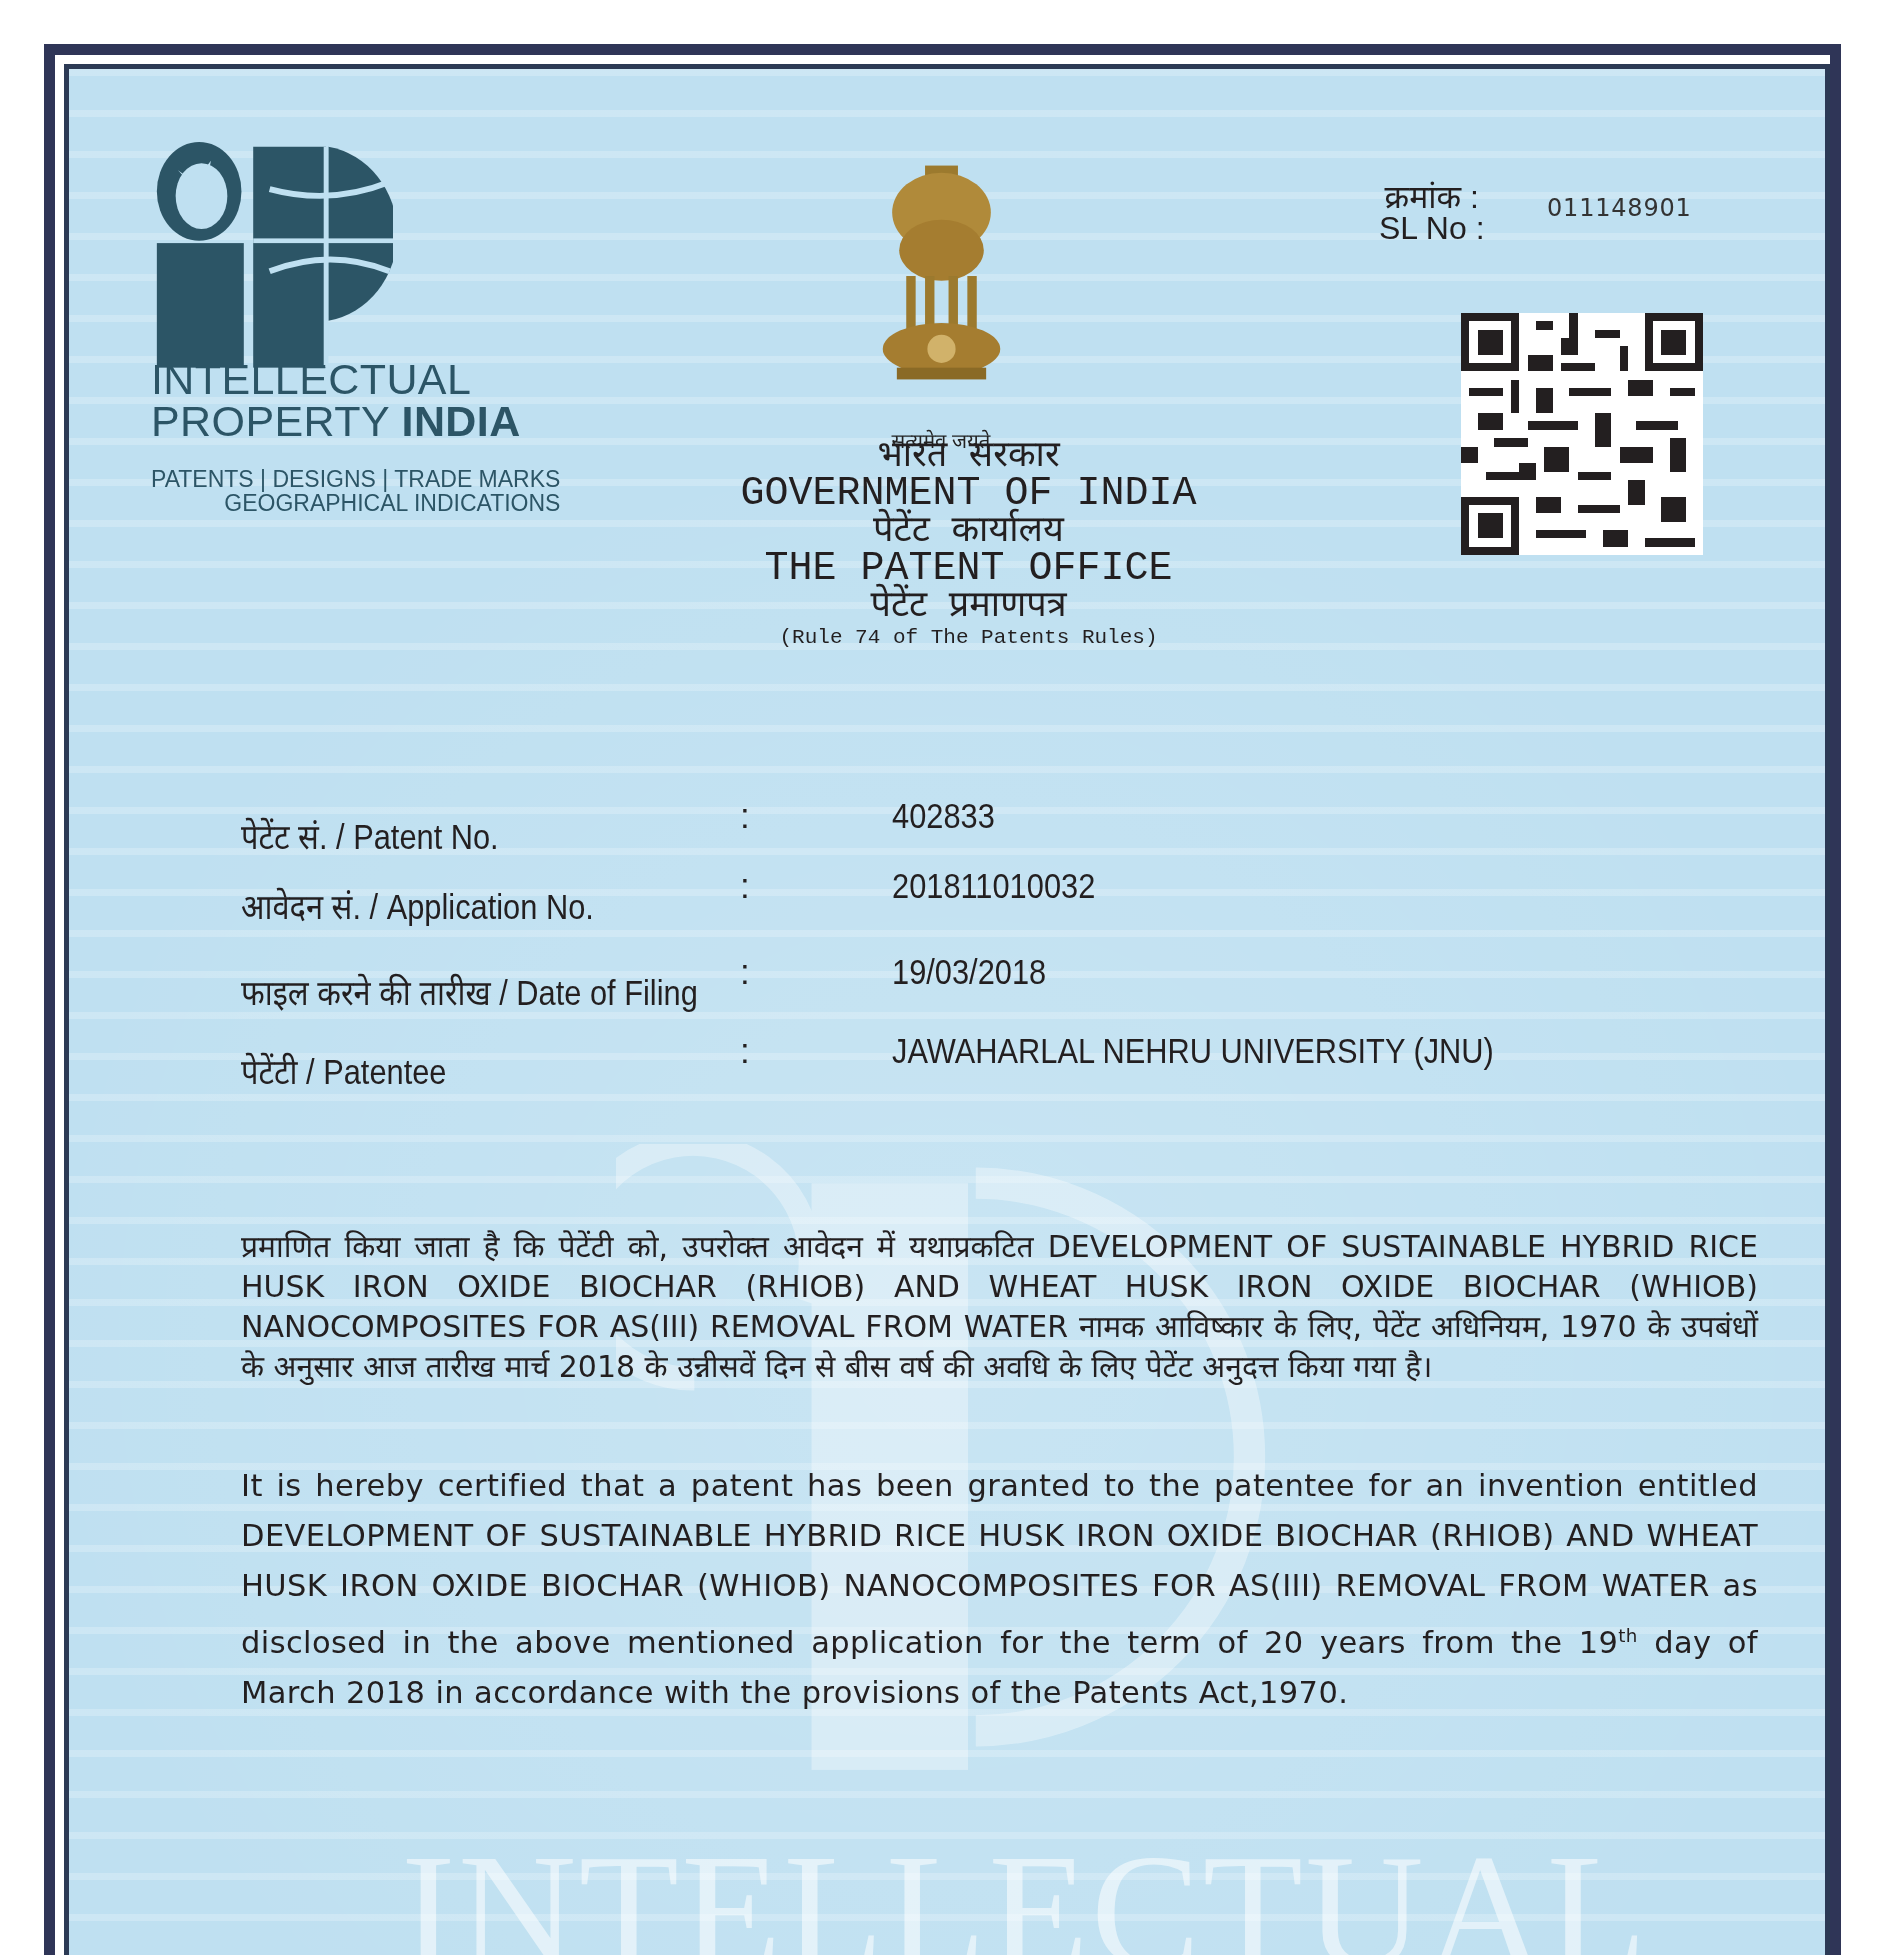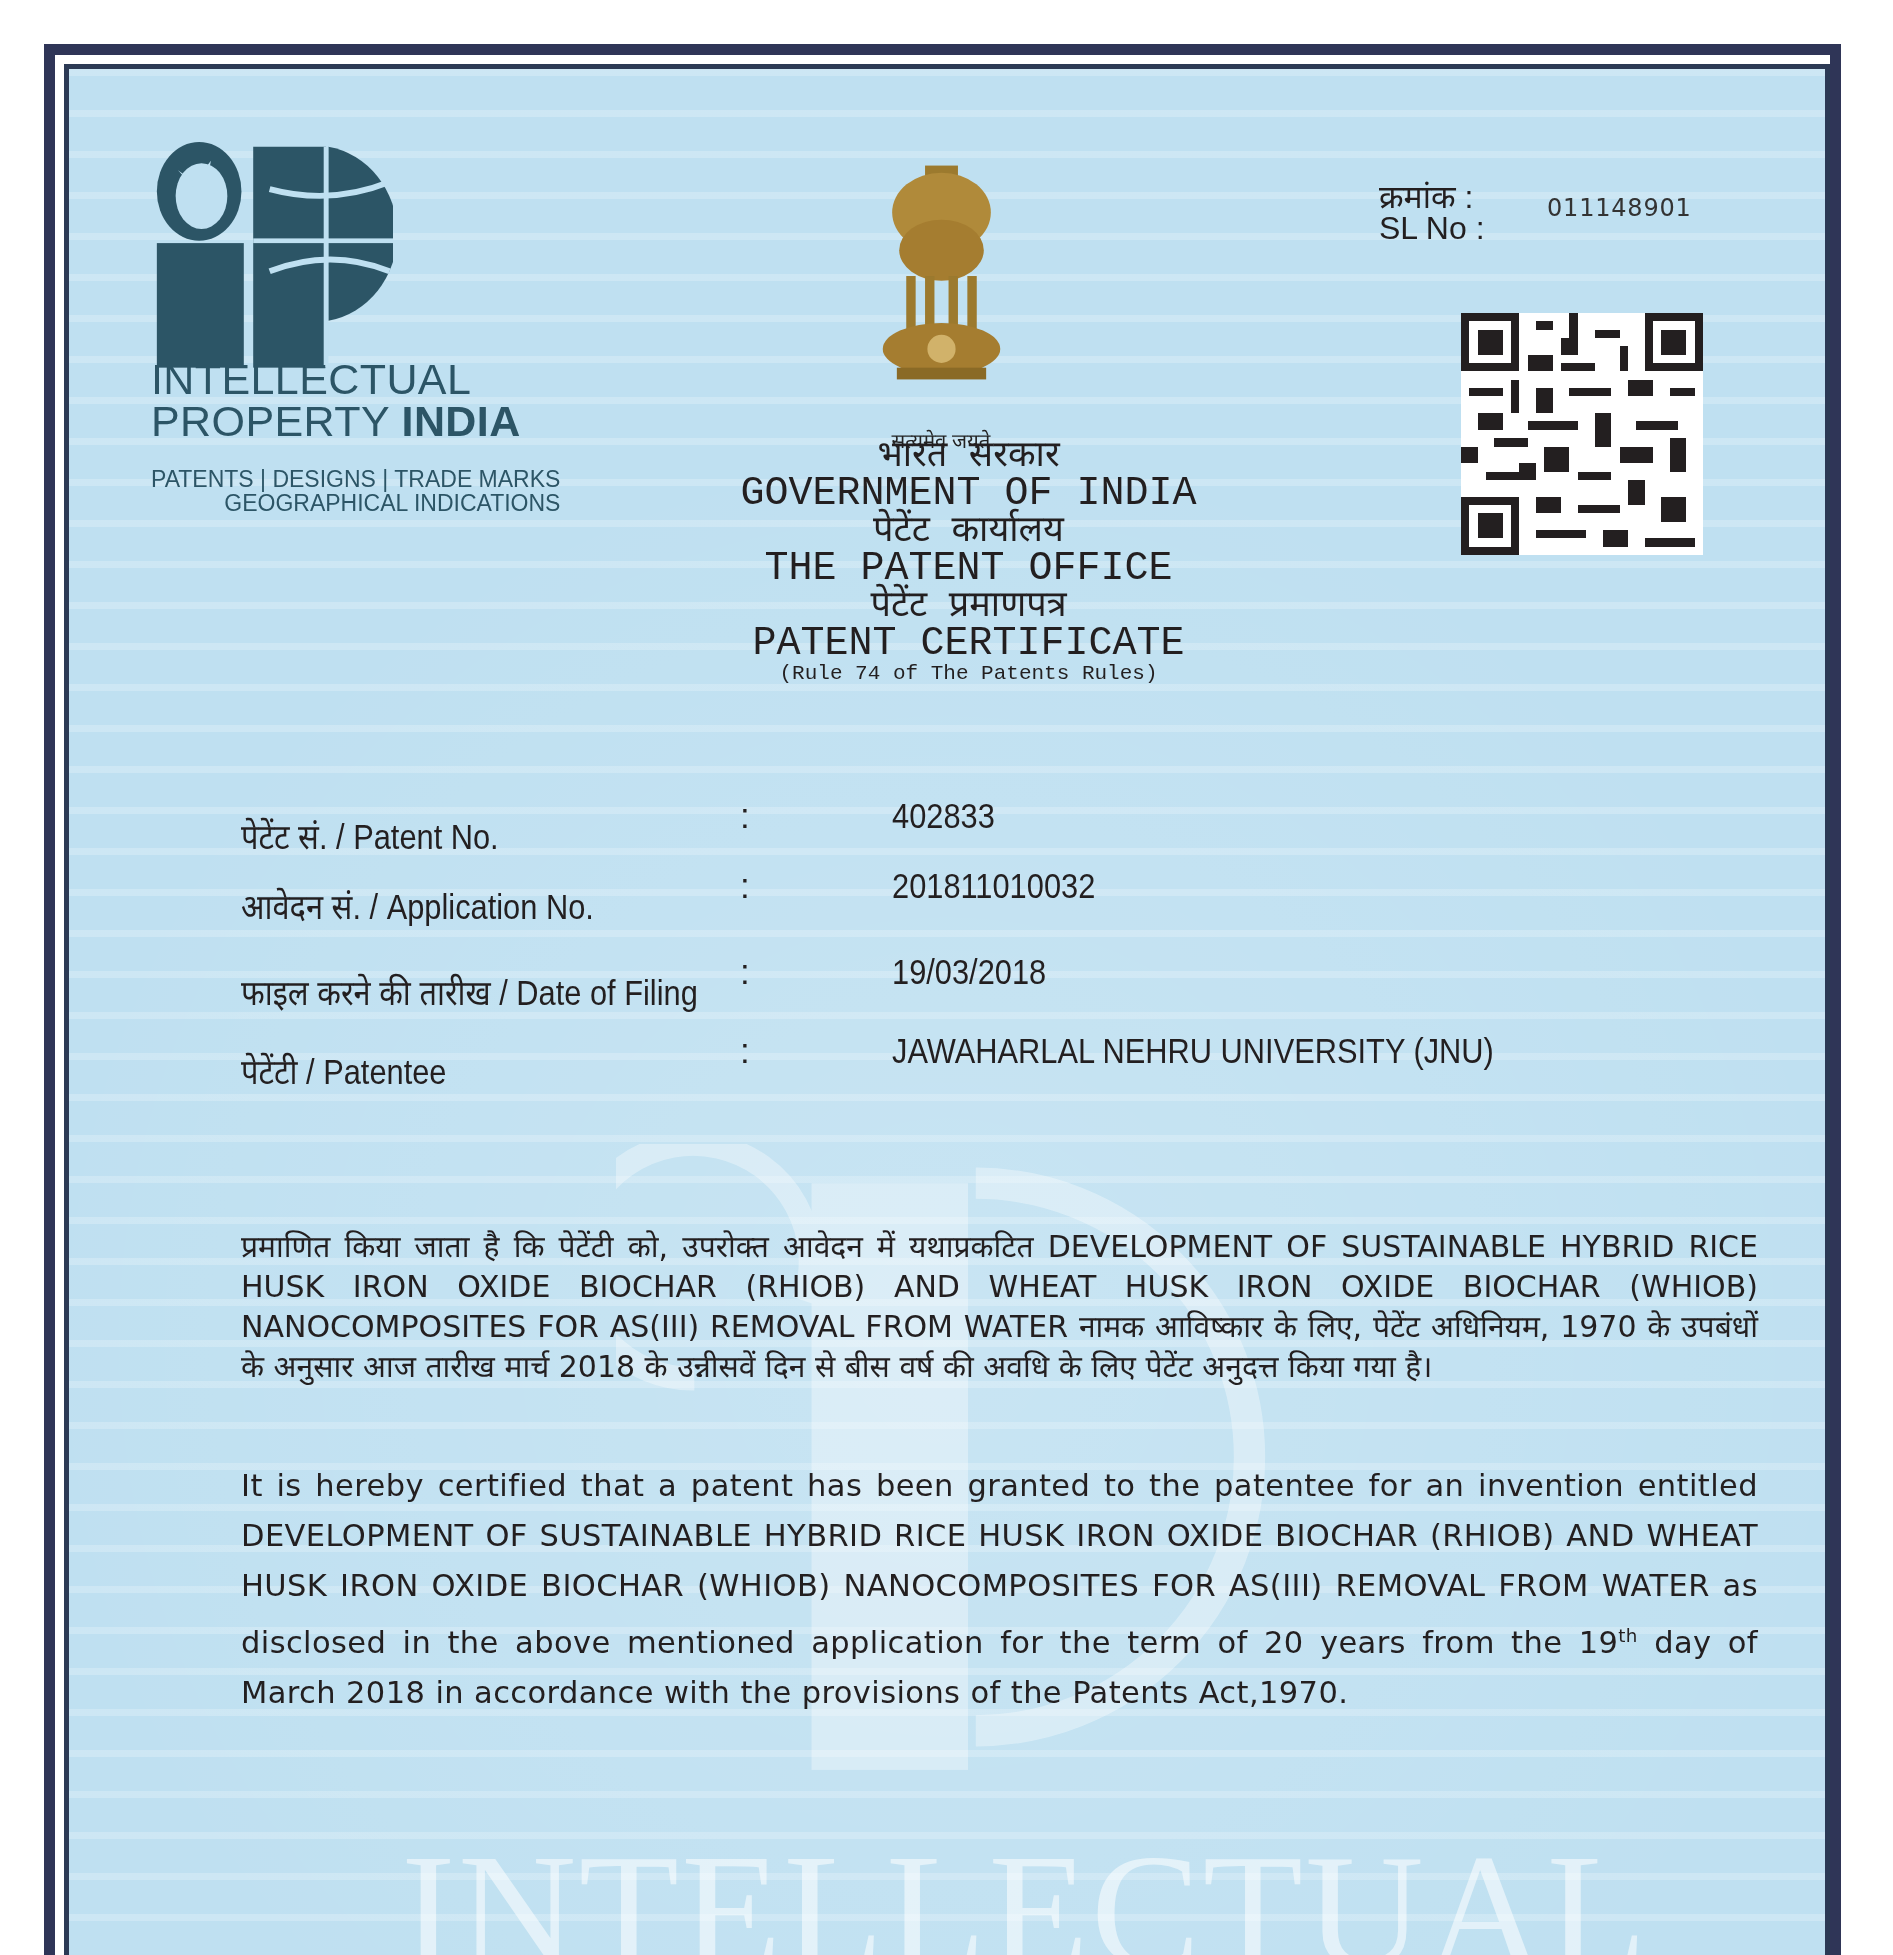--- a/index.html
+++ b/index.html
@@ -30,21 +30,21 @@
               line-height:42px; letter-spacing:0.4px; }
   .ip-title b { font-weight:bold; }
   .ip-sub { position:absolute; left:82px; top:398px; color:#2c5566; font-size:23px; line-height:24px;text-align:right; }
 
   
   .emblem { position:absolute; left:802px; top:90px; width:141px; height:227px; }
   .motto { position:absolute; left:790px; top:325px; width:164px; text-align:center;
            font-size:20.3px; color:#222;margin-top:32px; }
 
   
-  .sl { position:absolute; left:1310px; top:113px; font-size:32px; line-height:30.5px; text-align:left; }
+  .sl { position:absolute; left:1310px; top:113px; font-size:32px; line-height:30.5px; text-align:center; }
   .sl-val { position:absolute; left:1455px; top:125px; font-family:"DejaVu Sans", sans-serif;
             font-size:24px; color:#333; letter-spacing:0.8px;margin-left:23px; }
   .qr { position:absolute; left:1392px; top:244px; width:242px; height:242px; background:#fff; }
 
   
   .heads { position:absolute; left:626px; top:368px; width:547px; text-align:center;
            font-family:Liberation Mono, monospace; }
   .h-hi { font-size:36px; line-height:39px; color:#231f20; }
   .h-en { font-size:40px; line-height:36px; color:#231f20; }
   .h-rule { font-size:21px; line-height:23.5px; color:#231f20; }
@@ -165,21 +165,20 @@
         <rect x="7" y="18" width="2" height="2"></rect>
     </g>
   </svg>
 
   <div class="heads">
     <div class="h-hi">भारत सरकार</div>
     <div class="h-en">GOVERNMENT OF INDIA</div>
     <div class="h-hi">पेटेंट कार्यालय</div>
     <div class="h-en">THE PATENT OFFICE</div>
     <div class="h-hi">पेटेंट प्रमाणपत्र</div>
-    <div class="h-en">PATENT CERTIFICATE</div>
     <div class="h-rule">(Rule 74 of The Patents Rules)</div>
   </div>
 
   <div class="fields">
     <div class="frow" style="top:0px">
       <span class="flabel">पेटेंट सं. / Patent No.</span>
       <span class="fcolon">:</span>
       <span class="fval">402833</span>
     </div>
     <div class="frow" style="top:70px">

